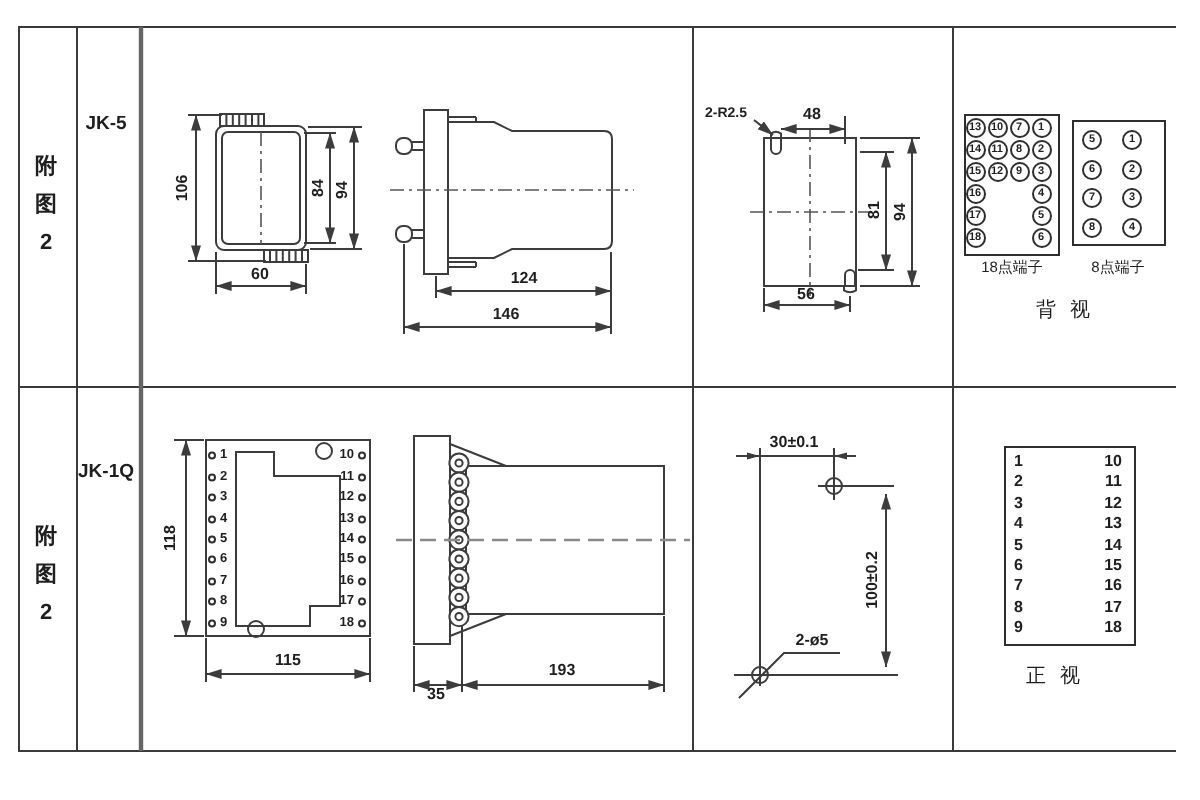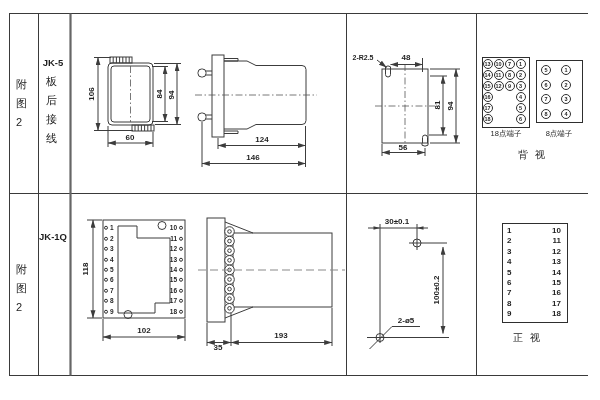--- a/index.html
+++ b/index.html
@@ -11,21 +11,21 @@
   svg .thick{stroke:#666;stroke-width:2.2}
   svg .cl{stroke:#555;stroke-width:0.8;fill:none;stroke-dasharray:7 2.5 1.5 2.5}
   svg .cld{stroke:#8a8a8a;stroke-width:1.2;fill:none;stroke-dasharray:8 4}
   svg .wf{fill:#fff}
   svg .ah{fill:#3c3c3c;stroke:none}
   .lbl{position:absolute;transform:translate(-50%,-50%);white-space:nowrap;color:#1f1f1f}
   .lbl.v{transform:translate(-50%,-50%) rotate(-90deg)}
   .dim{font-size:8px;font-weight:700}
   .small{font-size:7px;font-weight:700}
   .zhv{position:absolute;transform:translate(-50%,-50%);width:14px;word-break:break-all;
-       text-align:left;line-height:19px;font-size:11px;font-weight:400;white-space:normal}
+       text-align:center;line-height:19px;font-size:11px;font-weight:700;white-space:normal}
   .model{font-size:9.5px;font-weight:700}
   .tlabel{font-size:7.5px;font-weight:400}
   .viewlabel{font-size:10px;font-weight:400;letter-spacing:7px}
   .tbox{position:absolute;box-sizing:border-box;border:1.5px solid #2e2e2e}
   .cnum{position:absolute;box-sizing:border-box;width:10px;height:10px;border:1px solid #2e2e2e;
         border-radius:50%;font-size:5.5px;font-weight:700;line-height:8px;text-align:center;
         transform:translate(-50%,-50%);background:#fff}
   .lterm{position:absolute;left:104px;display:flex;align-items:center;gap:2px;transform:translateY(-50%)}
   .rterm{position:absolute;left:162px;width:21px;display:flex;align-items:center;
          justify-content:flex-end;gap:2px;transform:translateY(-50%)}
@@ -194,21 +194,20 @@
       <line class="s" x1="368" y1="228" x2="428" y2="228"></line>
       <path class="ah" d="M380,228 L373.5,226.3 L373.5,229.7 Z"></path>
       <path class="ah" d="M417,228 L423.5,226.3 L423.5,229.7 Z"></path>
       <line class="s" x1="443" y1="247" x2="443" y2="333.5" marker-start="url(#as)" marker-end="url(#ae)"></line>
       <path class="s" d="M420,326.5 L392,326.5 L369.5,349"></path>
     </g>
   </svg>
 
   <div class="zhv" style="left:23px;top:103px">附图2</div>
   <div class="lbl model" style="left:53px;top:62px">JK-5</div>
-  <div class="zhv" style="left:53px;top:110px">板后接线</div>
   <div class="zhv" style="left:23px;top:288px">附图2</div>
   <div class="lbl model" style="left:53px;top:236px">JK-1Q</div>
 
   <div class="lbl dim v" style="left:91px;top:94px">106</div>
   <div class="lbl dim v" style="left:159px;top:94px">84</div>
   <div class="lbl dim v" style="left:171px;top:95px">94</div>
   <div class="lbl dim" style="left:130px;top:137px">60</div>
   <div class="lbl dim" style="left:262px;top:139px">124</div>
   <div class="lbl dim" style="left:253px;top:157px">146</div>
   <div class="lbl small" style="left:363px;top:57px">2-R2.5</div>
@@ -245,21 +244,21 @@
   <span class="cnum" style="left:566px;top:84.5px">2</span>
   <span class="cnum" style="left:546px;top:99px">7</span>
   <span class="cnum" style="left:566px;top:99px">3</span>
   <span class="cnum" style="left:546px;top:113.5px">8</span>
   <span class="cnum" style="left:566px;top:113.5px">4</span>
   <div class="lbl tlabel" style="left:559px;top:134px">8点端子</div>
 
   <div class="lbl viewlabel" style="left:535px;top:155px">背视</div>
 
   <div class="lbl dim v" style="left:85px;top:269px">118</div>
-  <div class="lbl dim" style="left:144px;top:330px">102</div>
+  <div class="lbl dim" style="left:144px;top:330px">115</div>
   <div class="lbl dim" style="left:218px;top:347px">35</div>
   <div class="lbl dim" style="left:281px;top:335px">193</div>
   <div class="lbl dim" style="left:397px;top:221px">30±0.1</div>
   <div class="lbl dim v" style="left:436px;top:290px">100±0.2</div>
   <div class="lbl dim" style="left:406px;top:320px">2-ø5</div>
 
   <div class="lterm" style="top:228px">
       <span class="tdot"></span>
       <span class="tn">1</span>
     </div>

